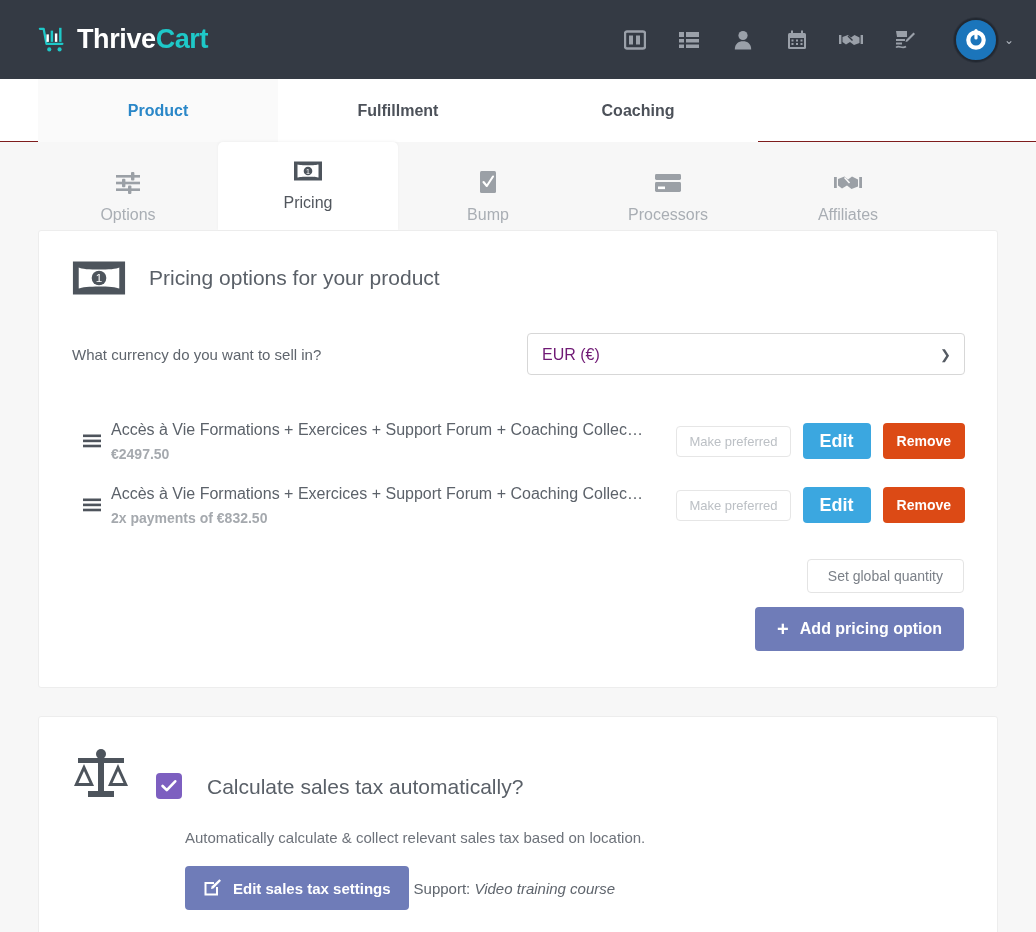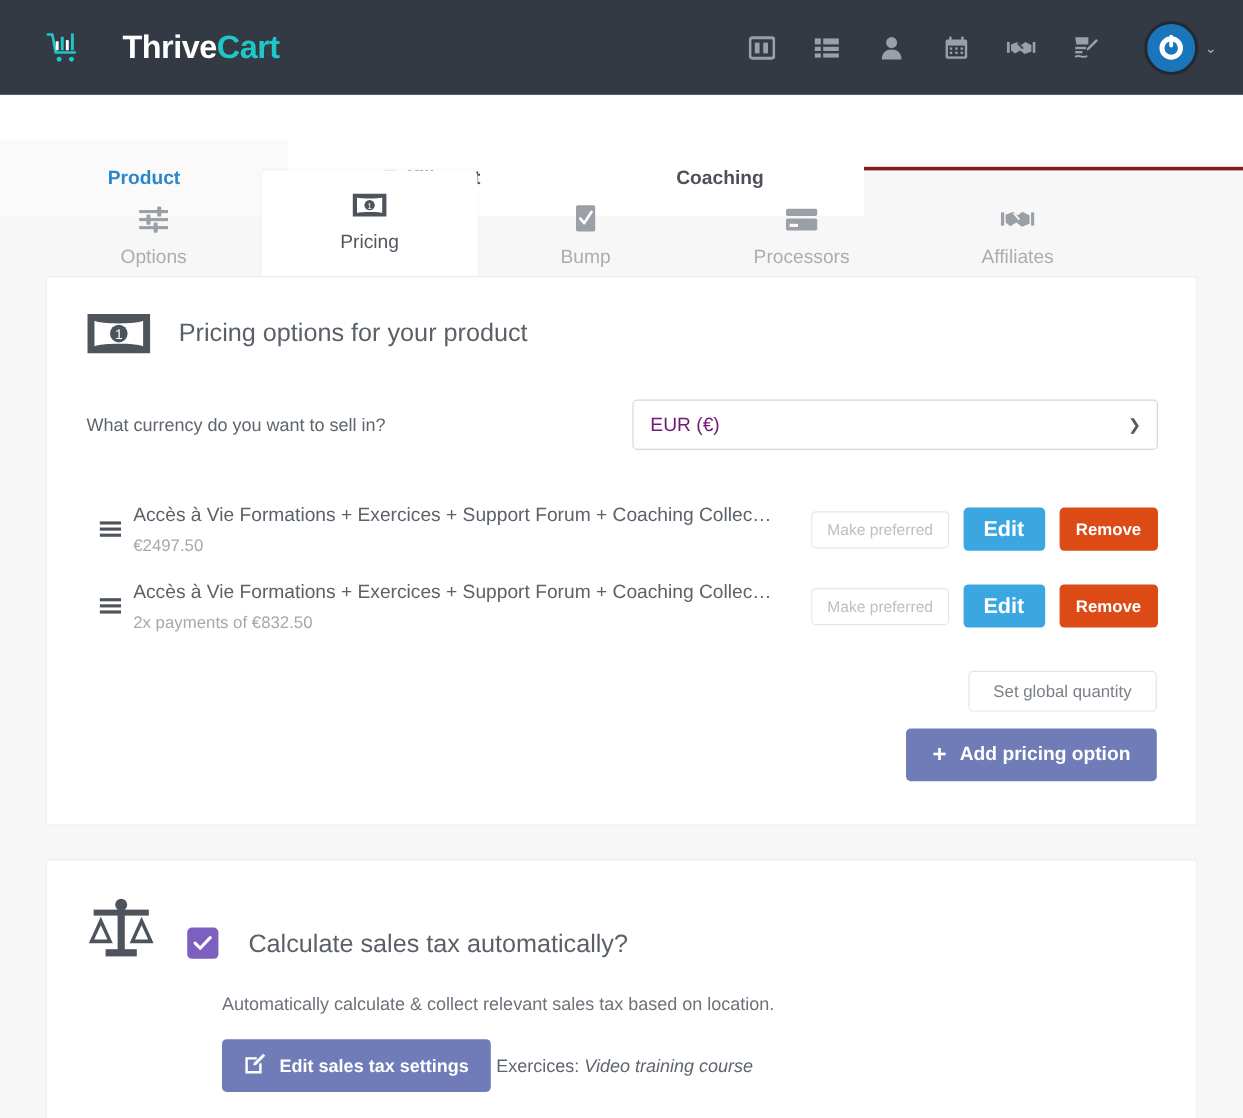--- a/index.html
+++ b/index.html
@@ -26,21 +26,21 @@
     align-items: center;
     gap: 9px;
   }
   .logo-mark { width: 30px; height: 30px; display: block; }
   .logo-text {
     font-size: 27px;
     font-weight: bold;
     letter-spacing: -0.4px;
     line-height: 1;
   }
-  .logo-thrive { color: #ffffff; margin-left: 25px; }
+  .logo-thrive { color: #ffffff; }
   .logo-cart { color: #1ec8c8; }
 
   .topnav {
     margin-left: auto;
     display: flex;
     align-items: center;
     gap: 28px;
   }
   .topnav-icon {
     width: 26px; height: 26px;
@@ -64,22 +64,21 @@
     cursor: pointer;
   }
   .avatar svg { display: block; }
   .caret { color: #aeb4bd; font-size: 12px; line-height: 1; }
 
   
   .maintabs-wrap {
     background: #ffffff;
     height: 63px;
     display: flex;
-    border-bottom: 3px solid #7f1d1d;
-    flex-direction: column;
+    border-bottom: 1px solid #7f1d1d;
   }
   .maintabs-lead { width: 38px; flex: 0 0 38px; }
   .maintabs {
     display: flex;
     flex: 1;
   }
   .maintab {
     flex: 0 0 240px;
     display: flex; align-items: center; justify-content: center;
     font-size: 16px;
@@ -210,20 +209,21 @@
     font-size: 16px;
     color: #5c626a;
     white-space: nowrap;
     overflow: hidden;
     text-overflow: ellipsis;
     margin-bottom: 7px;
   }
   .price-sub {
     font-size: 14px;
     color: #a5a9ae;
+    font-weight: bold;
   }
   .price-actions {
     display: flex;
     align-items: center;
     gap: 12px;
   }
   .btn {
     font-family: "Liberation Sans", sans-serif;
     border: none;
     border-radius: 4px;
@@ -612,18 +612,18 @@
     <button class="btn btn-tax">
       <span>
         <svg width="19" height="19" viewBox="0 0 19 19">
           <path d="M1.5 4 H11 V6 H3.5 V15.5 H13 V9 H15 V17.5 H1.5 Z" fill="#ffffff"></path>
           <path d="M16.4 1.2 L18 2.8 L10.4 10.4 L8 11 L8.6 8.6 Z" fill="#ffffff"></path>
         </svg>
       </span>
       <span>Edit sales tax settings</span>
     </button>
     <span class="tax-category">
-      <span>Exercices:</span>
+      <span>Support:</span>
       <em>Video training course</em>
     </span>
   </div>
 
 </div>
 
 </body></html>

